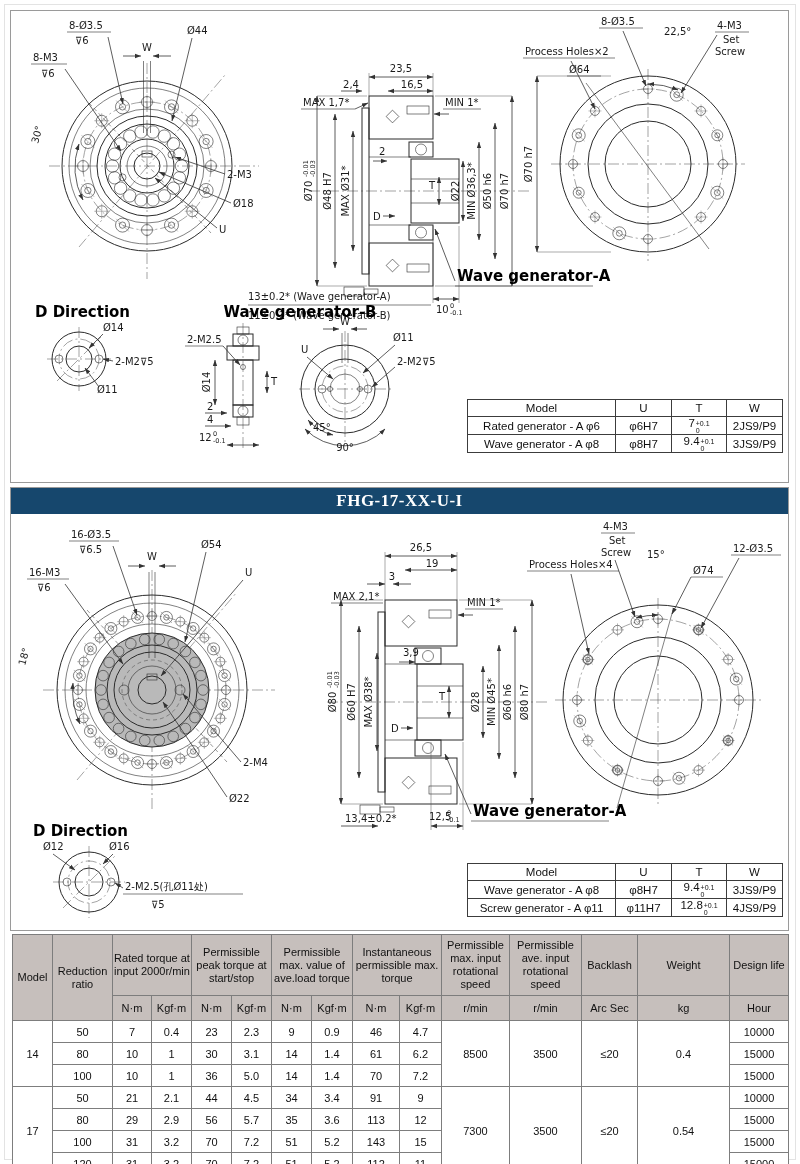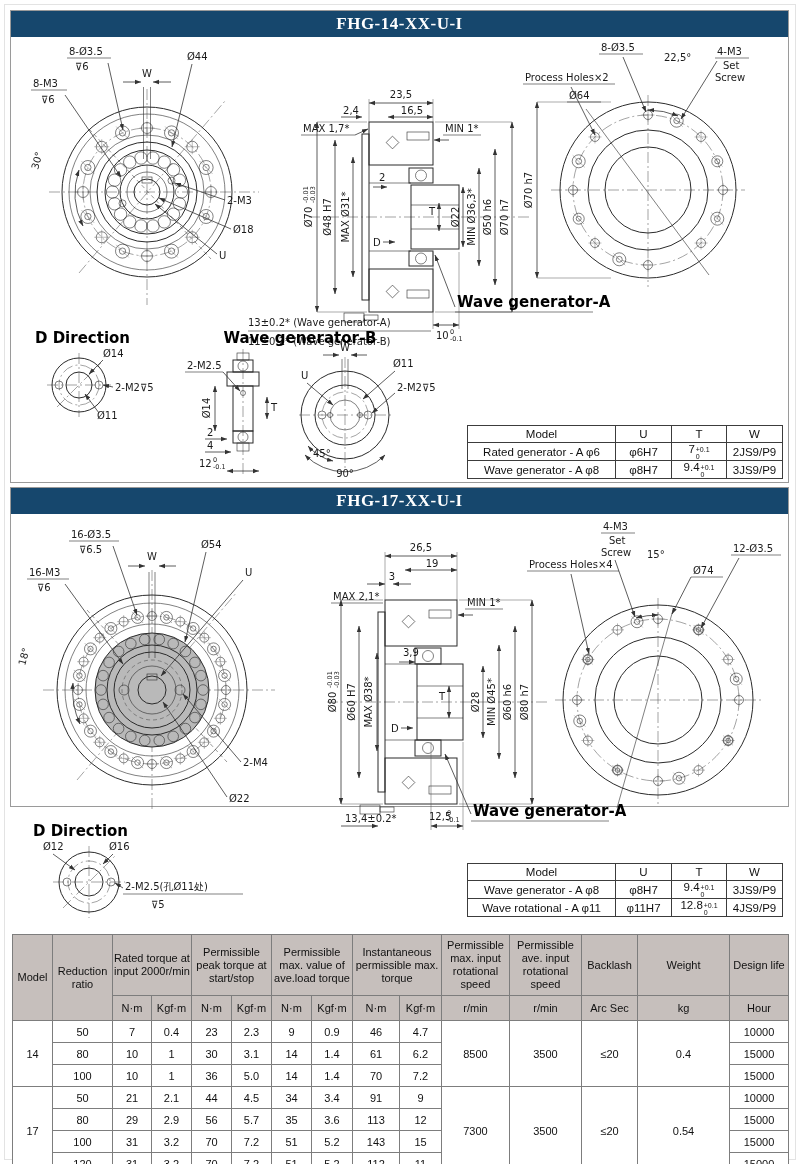--- a/index.html
+++ b/index.html
@@ -1,20 +1,20 @@
 <!DOCTYPE html>
 <html><head>
 <meta charset="utf-8">
 <style>
   html,body { margin:0; padding:0; background:#fff; }
   body { width:800px; height:1164px; position:relative; font-family:"Liberation Sans",sans-serif; color:#111; }
   .frame { position:absolute; inset:4px; border:1px solid #e3e3e3; }
   .panel { position:absolute; left:10px; width:779px; border:1px solid #9a9a9a; background:#fff; box-sizing:border-box; }
   #panel14 { top:10px; height:473px; }
-  #panel17 { top:487px; height:320px; }
+  #panel17 { top:487px; height:444px; }
   .panel-header { height:26px; background:#16476d; color:#fff; font-family:"Liberation Serif",serif;
                   font-weight:bold; font-size:17px; text-align:center; line-height:26px; letter-spacing:.5px; }
   .panel-body { position:relative; width:777px; }
   #panel14 .panel-body { height:445px; }
   #panel17 .panel-body { height:416px;text-decoration:underline; }
   svg { display:block; position:absolute; left:0; top:0; }
   svg text { font-family:"DejaVu Sans",sans-serif; font-size:10px; fill:#1a1a1a; }
   svg text.big { font-size:15px; font-weight:600; fill:#000; }
   svg text.sm { font-size:6.5px; }
   svg text.mid { text-anchor:middle; }
@@ -42,21 +42,20 @@
   .spec-table tr.group-row th { height:58px; line-height:13px; }
   .spec-table tr.unit-row th { height:22px; }
   .spec-table tbody td { height:19px; }
 </style>
 </head>
 <body>
 
 <div class="frame"></div>
 
 <section class="panel" id="panel14">
-  <div class="panel-header">FHG-14-XX-U-I</div>
   <div class="panel-body">
     <svg width="777" height="445" viewBox="0 0 777 445">
       <defs>
         <marker id="ar1" viewBox="0 0 10 10" refX="9.5" refY="5" markerWidth="8" markerHeight="8" orient="auto-start-reverse">
           <path d="M0,1.6 L10,5 L0,8.4 z" fill="#333"></path>
         </marker>
       </defs>
 
       <g>
         <line class="cl" x1="38" y1="155" x2="248" y2="155"></line>
@@ -817,21 +816,21 @@
       <tr>
         <td>Wave generator - A φ8</td>
         <td>φ8H7</td>
         <td><span>9.4</span><span class="tol">
                 <i>+0.1</i>
                 <i>0</i>
               </span></td>
         <td>3JS9/P9</td>
       </tr>
       <tr>
-        <td>Wave rotational - A φ11</td>
+        <td>Screw generator - A φ11</td>
         <td>φ11H7</td>
         <td><span>12.8</span><span class="tol">
                 <i>+0.1</i>
                 <i>0</i>
               </span></td>
         <td>4JS9/P9</td>
       </tr>
     </tbody>
       </table>
   </div>

